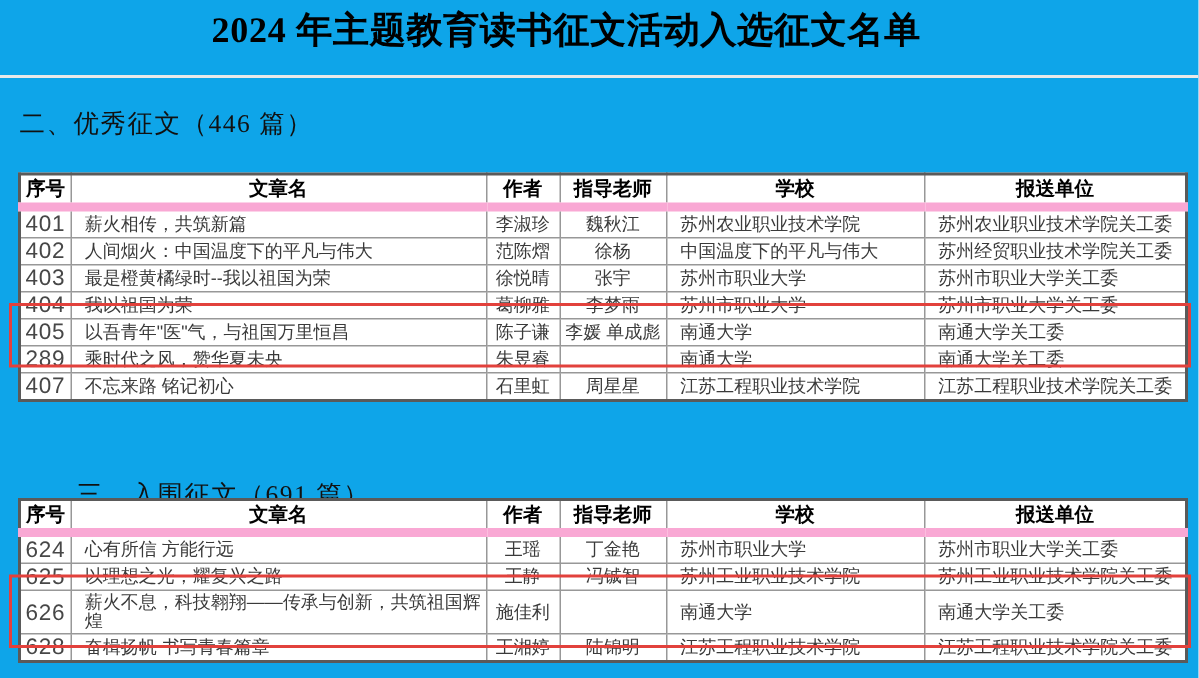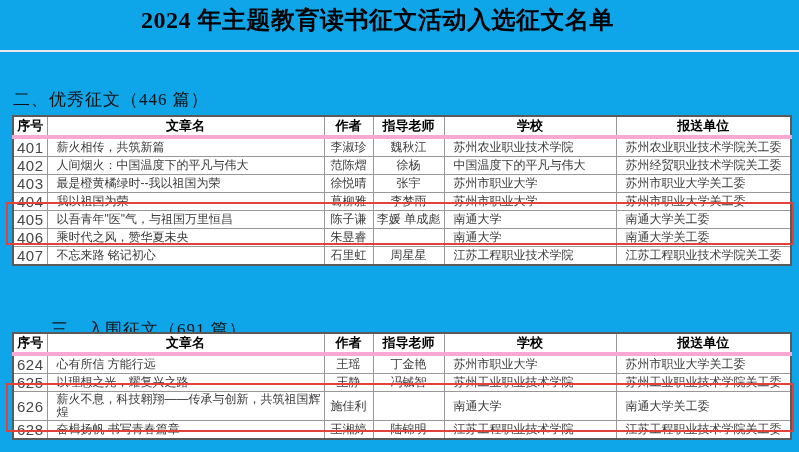--- a/index.html
+++ b/index.html
@@ -5,28 +5,28 @@
   html,body{margin:0;padding:0;background:#fff;}
   .page{position:relative;width:799px;height:452px;background:#0ea5e9;overflow:hidden;
         font-family:"Liberation Sans","DejaVu Sans",sans-serif;}
   .title{position:absolute;top:4px;left:-22px;width:799px;margin:0;text-align:center;
          font-family:"Liberation Serif","DejaVu Serif",serif;font-weight:bold;font-size:24px;
          color:#000;letter-spacing:0.5px;white-space:nowrap;}
   .divider{position:absolute;top:50px;left:0;width:799px;height:2px;background:#e9e9e9;}
   .section-heading{position:absolute;left:13px;margin:0;
          font-family:"Liberation Serif","DejaVu Serif",serif;font-weight:normal;
          font-size:17px;color:#111;letter-spacing:1px;white-space:nowrap;}
-  #heading-1{top:88px;}
+  #heading-1{top:71px;}
   #heading-2{top:318px;margin-left:38px;}
   table.list{position:absolute;left:12px;width:778px;border-collapse:collapse;table-layout:fixed;
          background:#fff;border:2px solid #5a5a5a;}
   #table-1{top:115px;}
   #table-2{top:332px;}
   th,td{border:1px solid #989898;overflow:hidden;vertical-align:middle;}
-  thead th{border-bottom:4px solid #f9a8d4;font-weight:bold;font-size:13px;color:#000;
+  thead th{border-bottom:6px solid #f9a8d4;font-weight:bold;font-size:13px;color:#000;
          height:15px;padding:0 2px;text-align:center;white-space:nowrap;}
   tbody td{font-size:12px;color:#3a3a3a;height:15px;line-height:13px;padding:1px 3px;white-space:nowrap;}
   td.col-title{white-space:normal;}
   .col-no,.col-author,.col-teacher{text-align:center;}
   .col-title,.col-school,.col-unit{text-align:left;padding-left:9px !important;}
   td.col-no{font-size:15px;color:#474747;letter-spacing:0.5px;}
   .hl-box{position:absolute;left:6px;width:784px;border:2px solid #e2413c;pointer-events:none;}
   #hl-box-1{top:202px;height:39px;}
   #hl-box-2{top:383px;height:45px;}
 </style>
@@ -95,21 +95,21 @@
         </tr>
         <tr>
           <td class="col-no">405</td>
           <td class="col-title">以吾青年"医"气，与祖国万里恒昌</td>
           <td class="col-author">陈子谦</td>
           <td class="col-teacher">李媛 单成彪</td>
           <td class="col-school">南通大学</td>
           <td class="col-unit">南通大学关工委</td>
         </tr>
         <tr>
-          <td class="col-no">406</td>
+          <td class="col-no">289</td>
           <td class="col-title">乘时代之风，赞华夏未央</td>
           <td class="col-author">朱昱睿</td>
           <td class="col-teacher"></td>
           <td class="col-school">南通大学</td>
           <td class="col-unit">南通大学关工委</td>
         </tr>
         <tr>
           <td class="col-no">407</td>
           <td class="col-title">不忘来路 铭记初心</td>
           <td class="col-author">石里虹</td>

